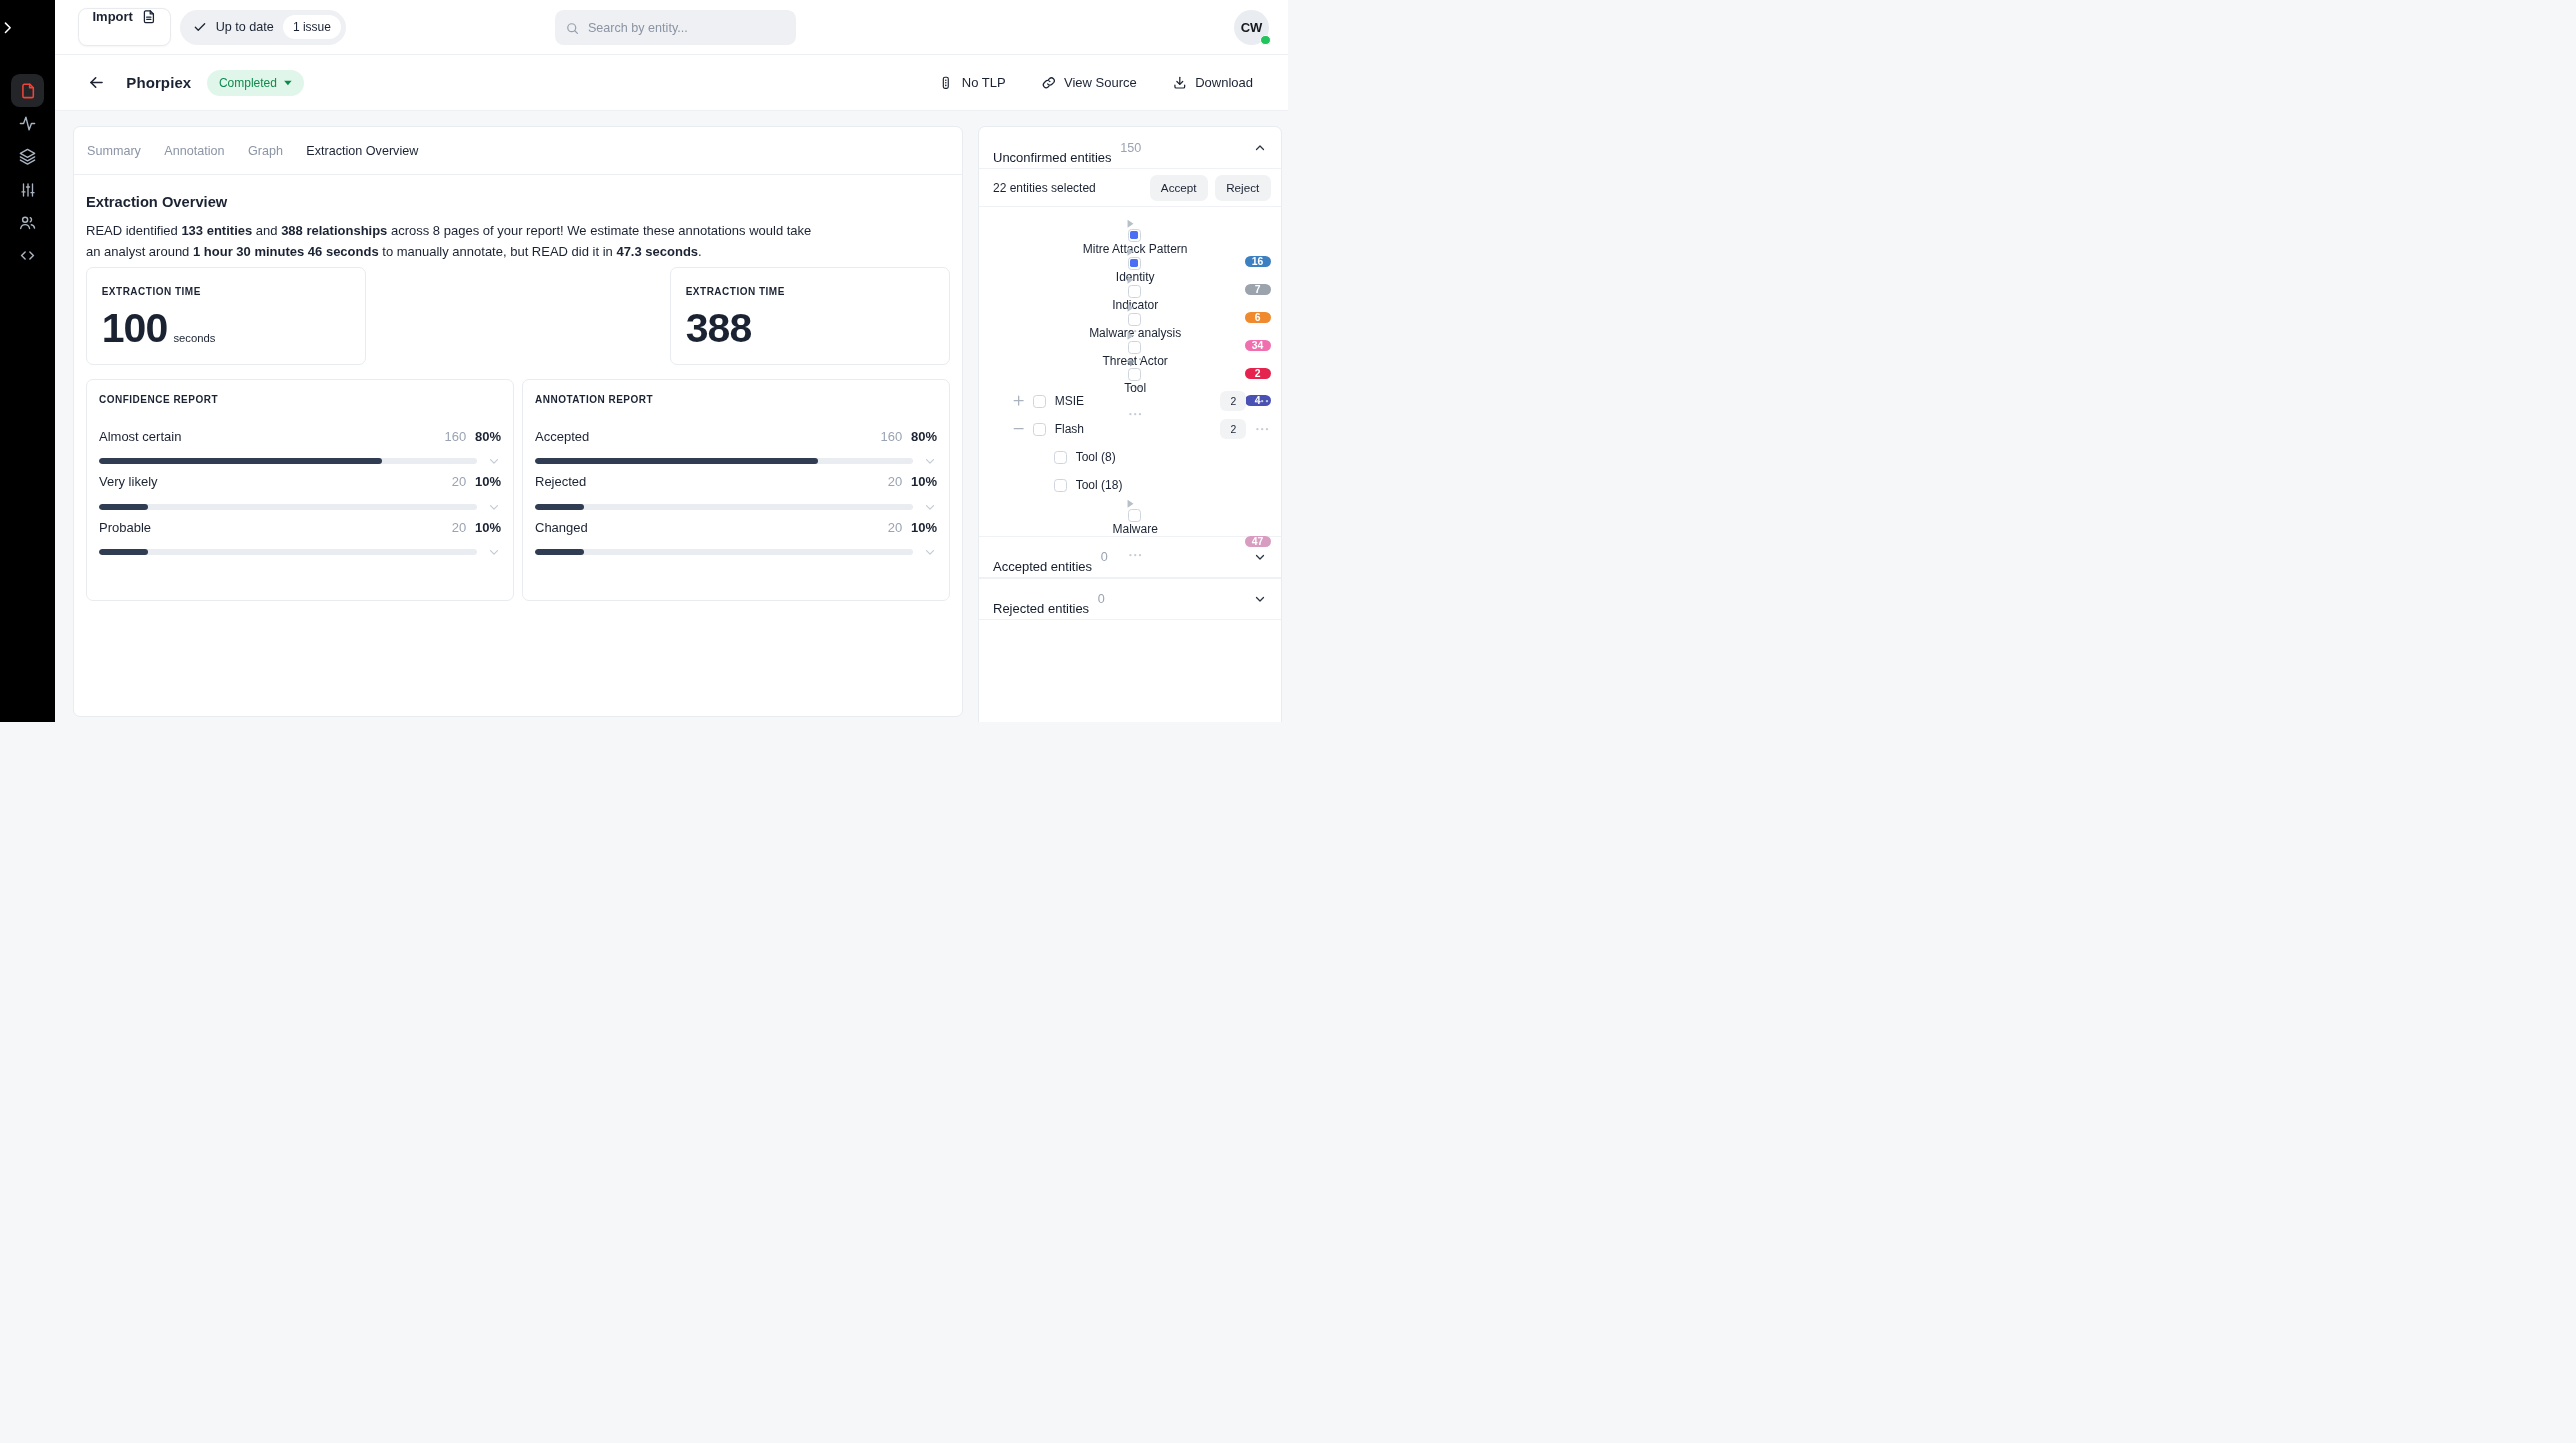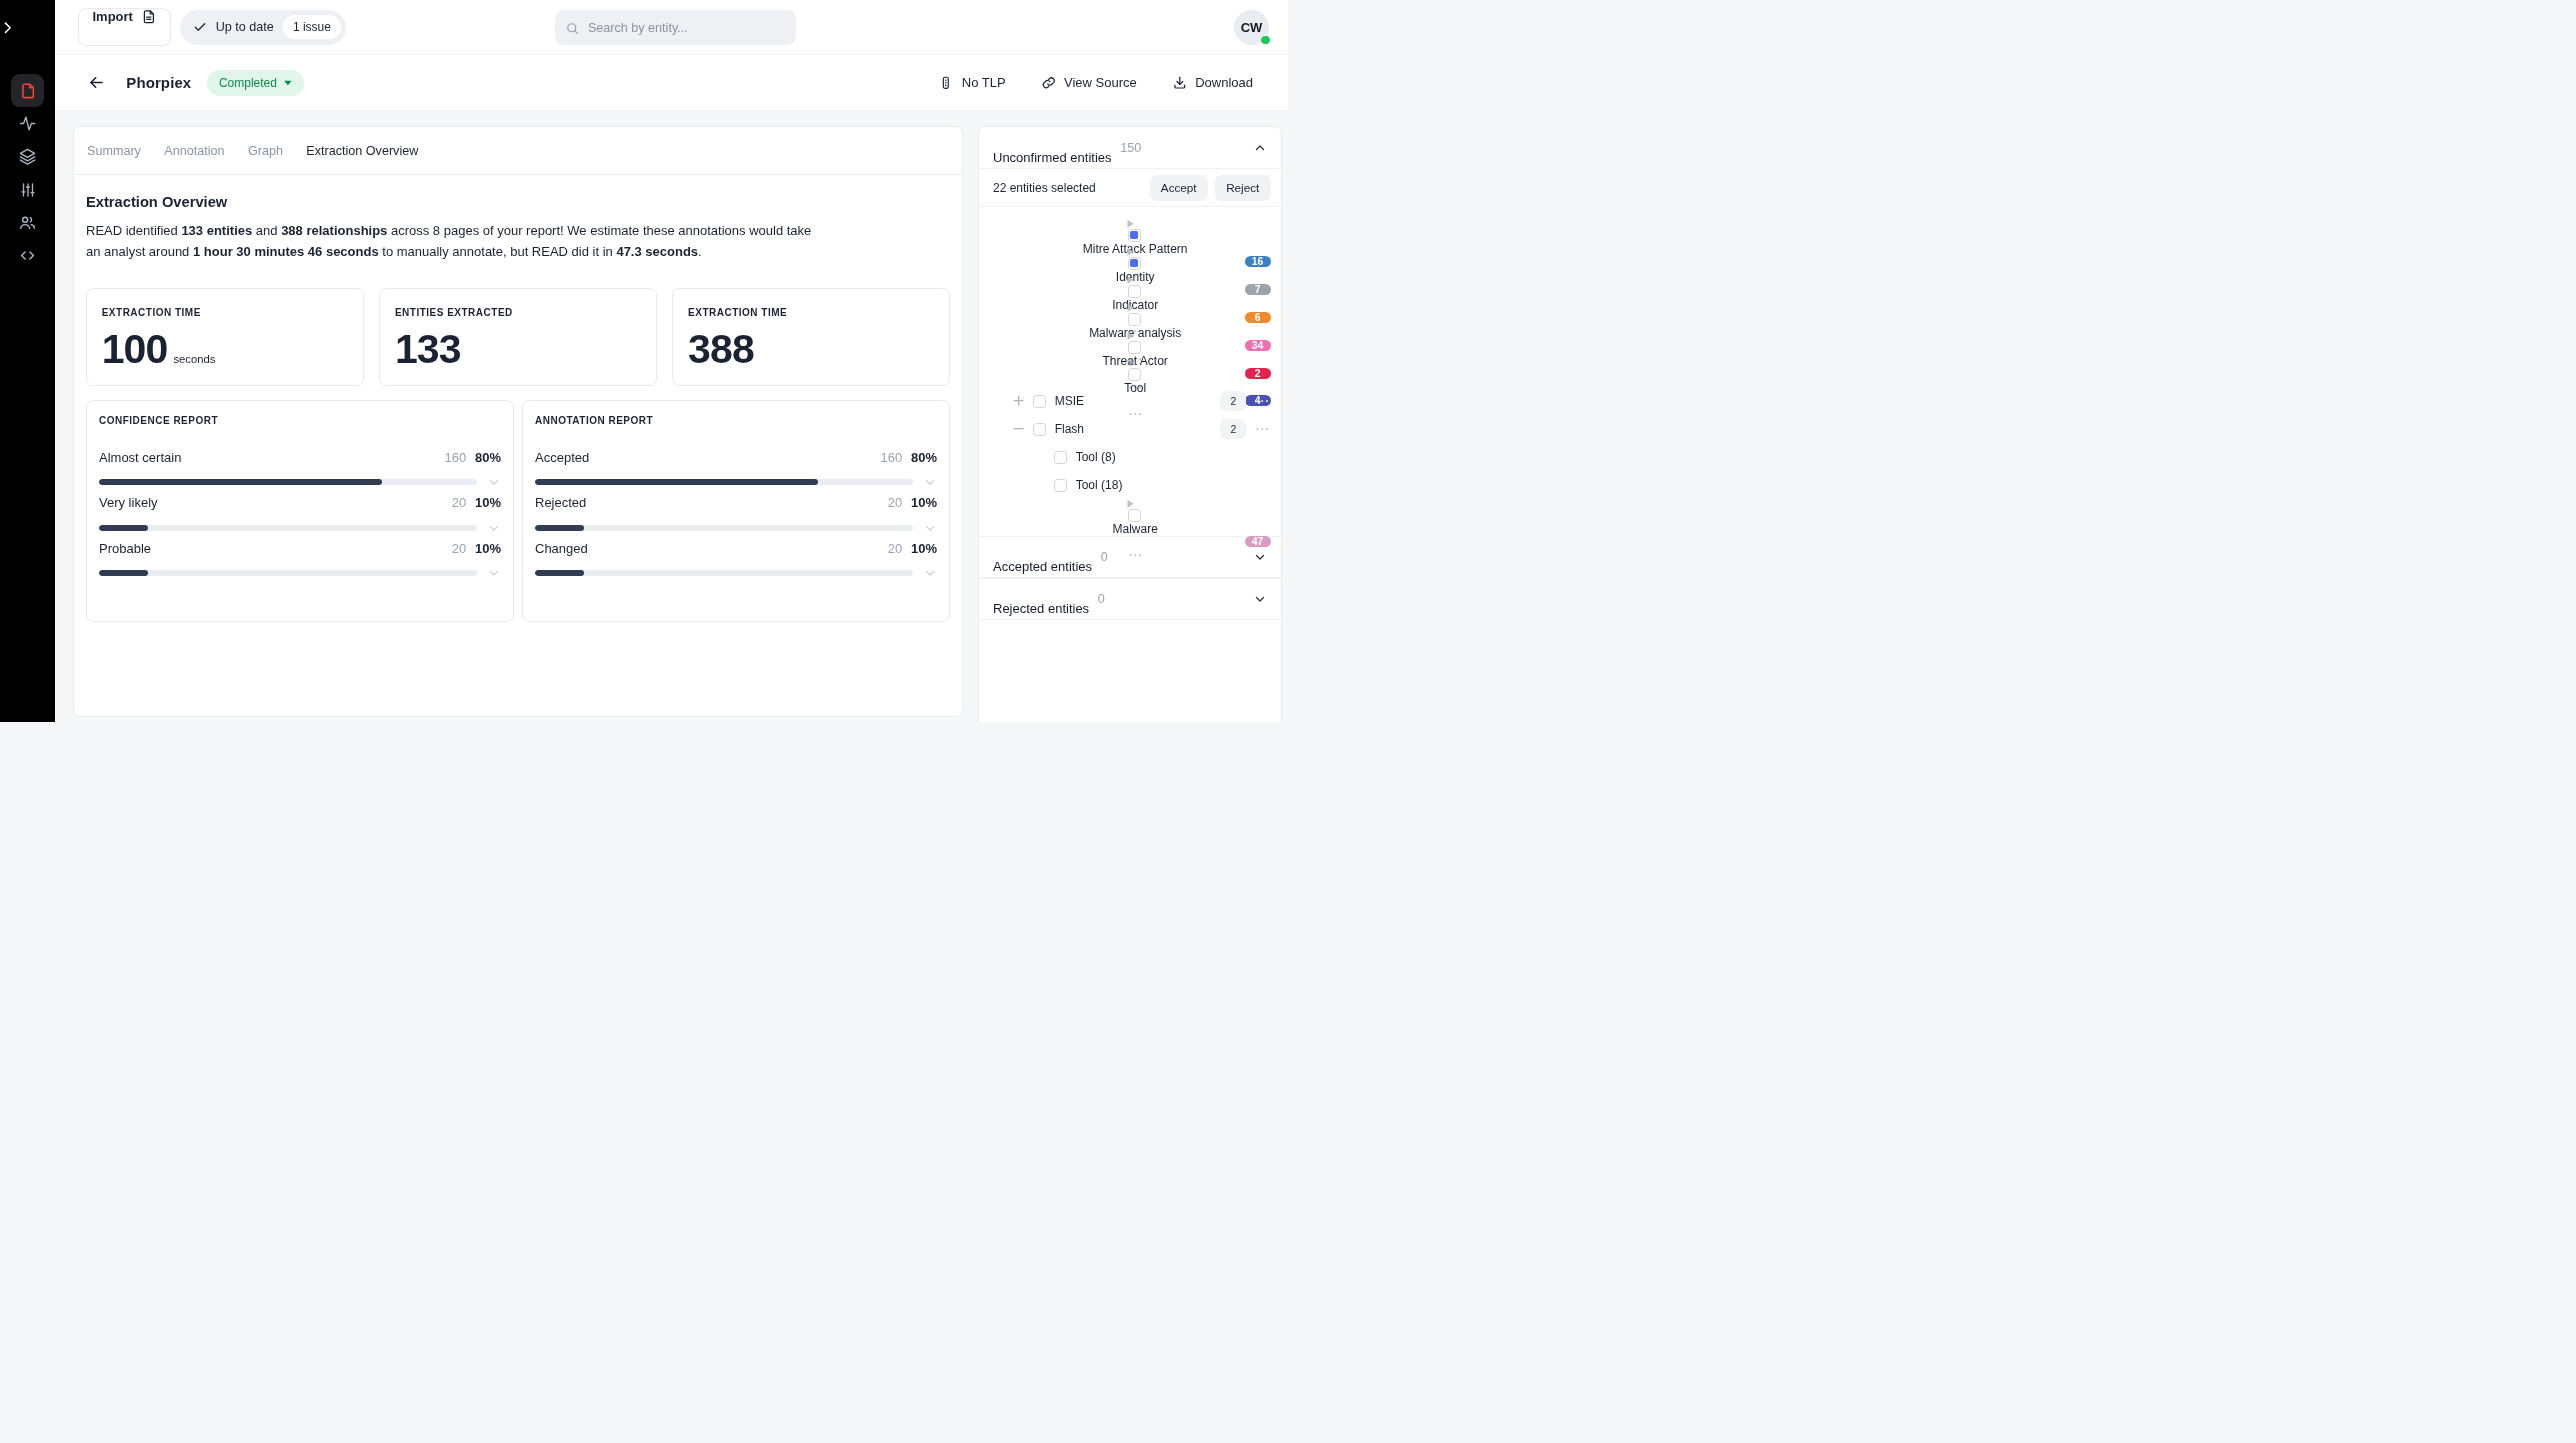--- a/index.html
+++ b/index.html
@@ -43,21 +43,21 @@
   
   .main-card { position:absolute; left:73px; top:126px; width:890px; height:591px; background:#fff; border:0.9px solid #e8ebef; border-radius:7px; overflow:hidden; }
   .tabs { height:48px; border-bottom:0.9px solid #eceef1; display:flex; align-items:center; gap:23.4px; padding:0 13px; }
   .tab { background:none; border:none; font-size:12.6px; color:#8b95a5; cursor:pointer; font-family:inherit; padding:3.5px 0; }
   .tab.active { color:#1b2333; font-weight:500; }
   .content { padding:19px 12px 0; }
   .ov-heading { font-size:14.7px; font-weight:700; }
   .ov-text { margin-top:10.4px; font-size:13px; line-height:21px; color:#1b2333; max-width:857px; }
   .ov-text .b { font-weight:700; }
 
-  .stat-row { display:flex; gap:15.6px; margin-top:26px;justify-content:space-between; }
+  .stat-row { display:flex; gap:15.6px; margin-top:5px;justify-content:space-between; }
   .stat-card { width:280px; height:98px; border:0.9px solid #e8ebef; border-radius:7px; padding:18px 14.7px 0; background:#fff; }
   .stat-label { font-size:10px; font-weight:700; letter-spacing:0.5px; color:#1b2333; }
   .stat-value-line { margin-top:10.4px; display:flex; align-items:baseline; gap:6px; }
   .stat-value { font-size:41px; font-weight:700; letter-spacing:-0.9px; line-height:1; }
   .stat-unit { font-size:11.3px; color:#1b2333; }
 
   .report-row { display:flex; gap:8px; margin-top:14px; }
   .report-card { flex:1; height:222px; border:0.9px solid #e8ebef; border-radius:7px; background:#fff; padding:14px 12px 0; }
   .report-title { font-size:10px; font-weight:700; letter-spacing:0.5px; }
   .r-row { margin-top:23.4px; }
@@ -265,26 +265,20 @@
 
     <div class="stat-row">
       <div class="stat-card">
         <div class="stat-label">EXTRACTION TIME</div>
         <div class="stat-value-line">
           <span class="stat-value">100</span>
           <span class="stat-unit">seconds</span>
         </div>
       </div>
       <div class="stat-card">
-        <div class="stat-label">ENTITIES EXTRACTED</div>
-        <div class="stat-value-line">
-          <span class="stat-value">133</span>
-        </div>
-      </div>
-      <div class="stat-card">
         <div class="stat-label">EXTRACTION TIME</div>
         <div class="stat-value-line">
           <span class="stat-value">388</span>
         </div>
       </div>
     </div>
 
     <div class="report-row">
 
       <div class="report-card">

